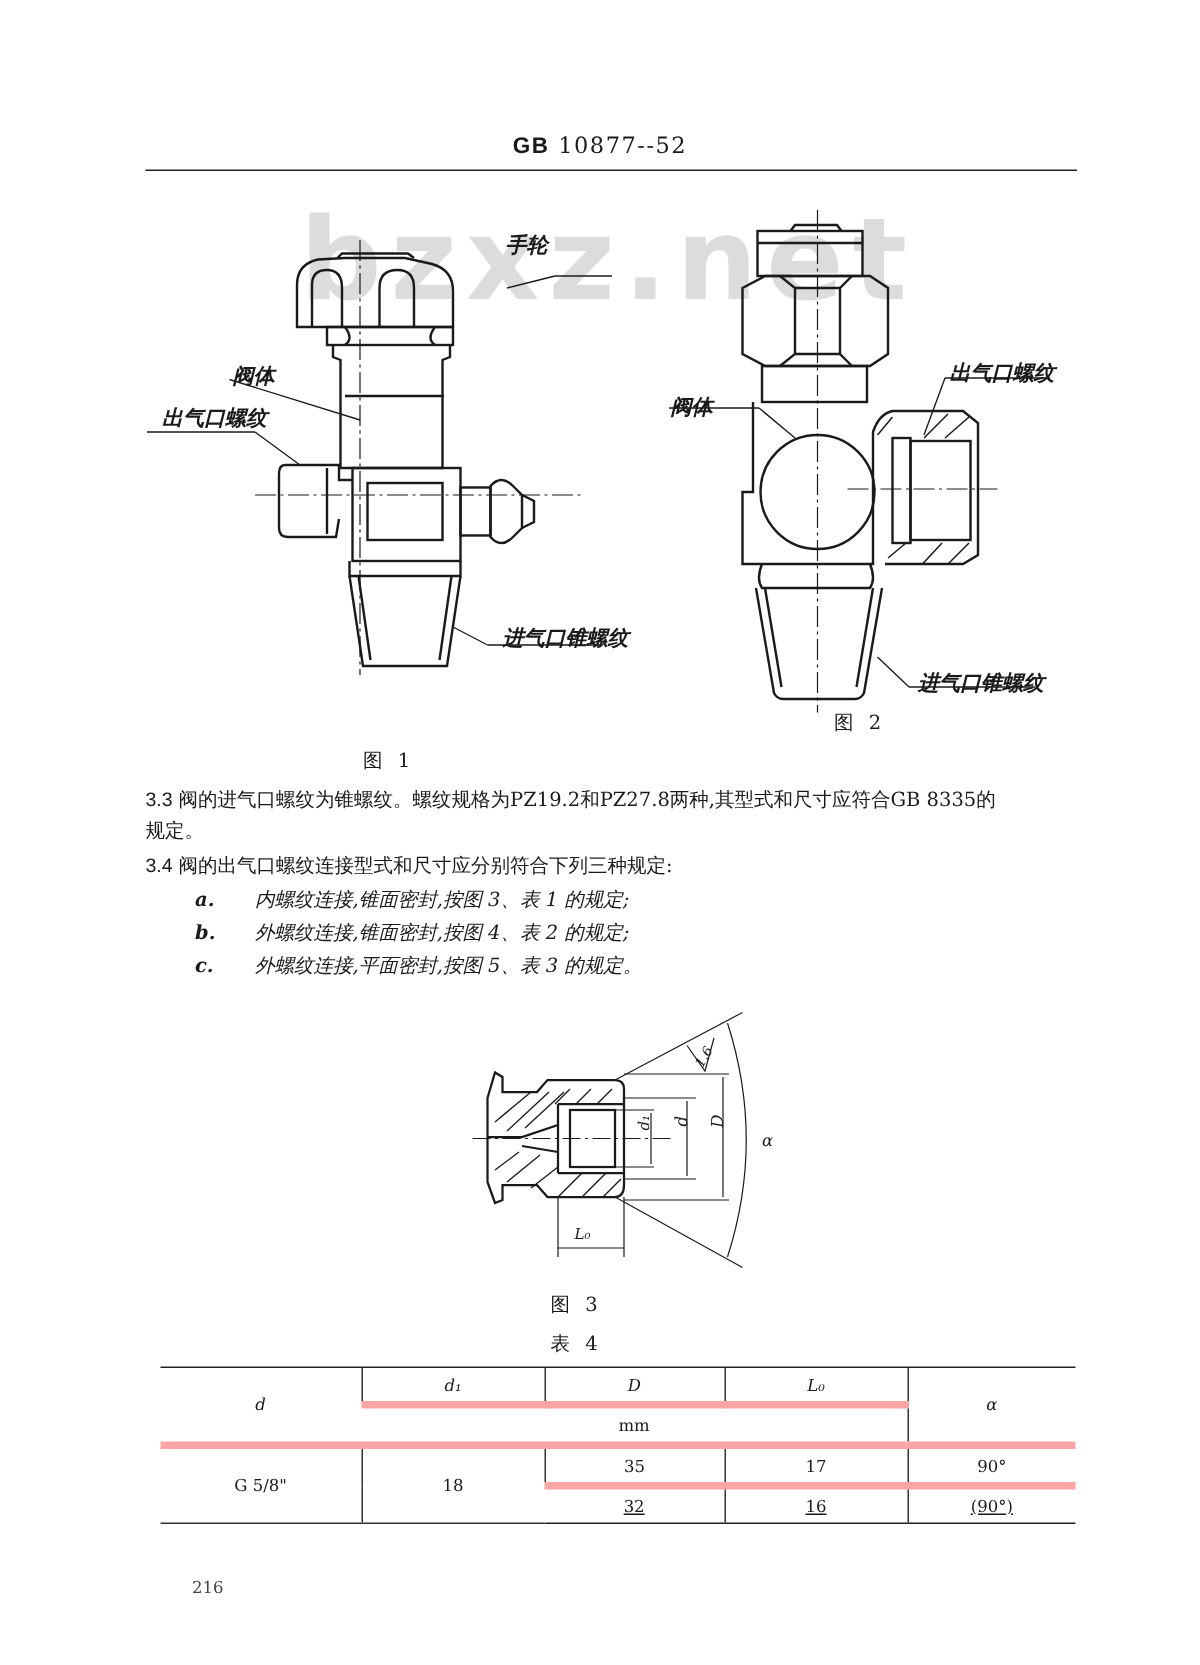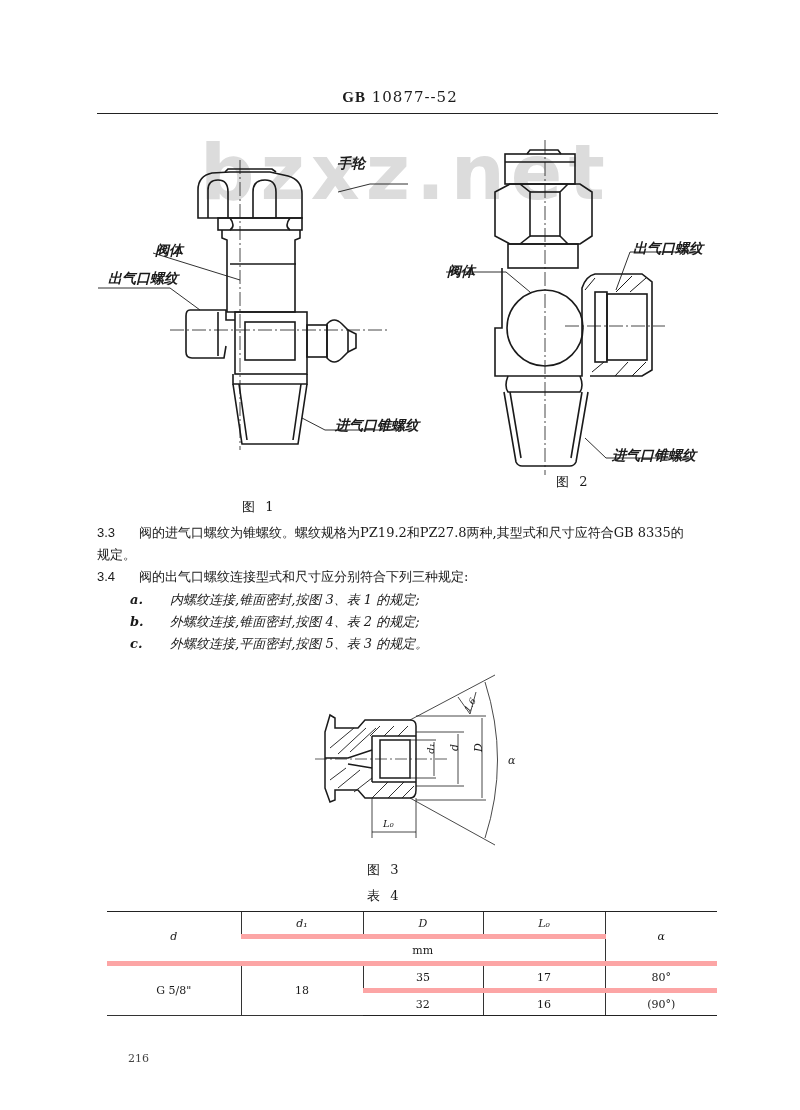--- a/index.html
+++ b/index.html
@@ -1,36 +1,36 @@
 <!DOCTYPE html>
 <html><head>
   <meta charset="utf-8">
   <style>
     html, body { margin: 0; padding: 0; background: #ffffff; }
     body { width: 800px; height: 1110px; position: relative; overflow: hidden;
            font-family: "DejaVu Serif", "Liberation Serif", serif; color: #1a1a1a; }
     .abs { position: absolute; }
     .header-title { left: 0; width: 800px; top: 88px; text-align: center; font-size: 15px; letter-spacing: 1px; }
-    .header-title b { font-family: Liberation Serif, serif; font-weight: bold; }
+    .header-title b { font-family: Liberation Sans, sans-serif; font-weight: bold; }
     .header-rule { left: 97px; top: 113px; width: 621px; height: 0; border-top: 1.5px solid #222; }
     .watermark { left: 200px; top: 128px; font-family: "DejaVu Sans", sans-serif; font-weight: bold;
                  font-size: 76px; color: #dcdcdc; letter-spacing: 6px; z-index: 0; }
     svg { position: absolute; z-index: 1; }
     .label { font-family: "DejaVu Sans", sans-serif; font-size: 14px; font-weight: bold; position: absolute; z-index: 2; font-style: italic; }
     .caption { font-size: 13px; position: absolute; z-index: 2; letter-spacing: 3px; }
     .para { position: absolute; left: 97px; font-size: 13px; line-height: 20px; width: 640px; z-index: 2; }
-    .para .num { font-family: "Liberation Sans", sans-serif; margin-right: 24px; }
+    .para .num { font-family: "Liberation Sans", sans-serif; margin-right: 4px; }
     .item { position: absolute; left: 130px; font-size: 13px; z-index: 2; font-style: italic; }
     .item .lt { font-weight: bold; display: inline-block; width: 40px; }
     table.t1 { position: absolute; left: 107px; top: 911px; width: 610px; border-collapse: collapse;
                font-size: 11px; z-index: 2; }
     table.t1 td { border-top: 5px solid #fca5a5; border-bottom: 1px solid #333; text-align: center; height: 22px; padding: 0; }
     table.t1 td + td { border-left: 1px solid #333; }
     table.t1 tr.top td { border-top: 1.5px solid #222; }
-    table.t1 tr.bot td { border-bottom: 1.5px solid #222; }
+    table.t1 tr.bot td { border-bottom: 1.5px solid #222; text-decoration: underline; }
     .ital { font-style: italic; }
     .pageno { left: 128px; top: 1052px; font-size: 11px; color: #444; }
   </style>
 </head>
 <body>
 
 <div class="abs header-title">
   <b>GB</b>
   <span>10877--52</span>
 </div>
@@ -205,21 +205,21 @@
     <td rowspan="2" class="ital">α</td>
   </tr>
   <tr>
     <td colspan="3">mm</td>
   </tr>
   <tr>
     <td rowspan="2">G 5/8"</td>
     <td rowspan="2">18</td>
     <td>35</td>
     <td>17</td>
-    <td>80°</td>
+    <td>90°</td>
   </tr>
   <tr class="bot">
     <td>32</td>
     <td>16</td>
     <td>(90°)</td>
   </tr>
 </tbody>
   </table>
 
 <div class="abs pageno">216</div>

